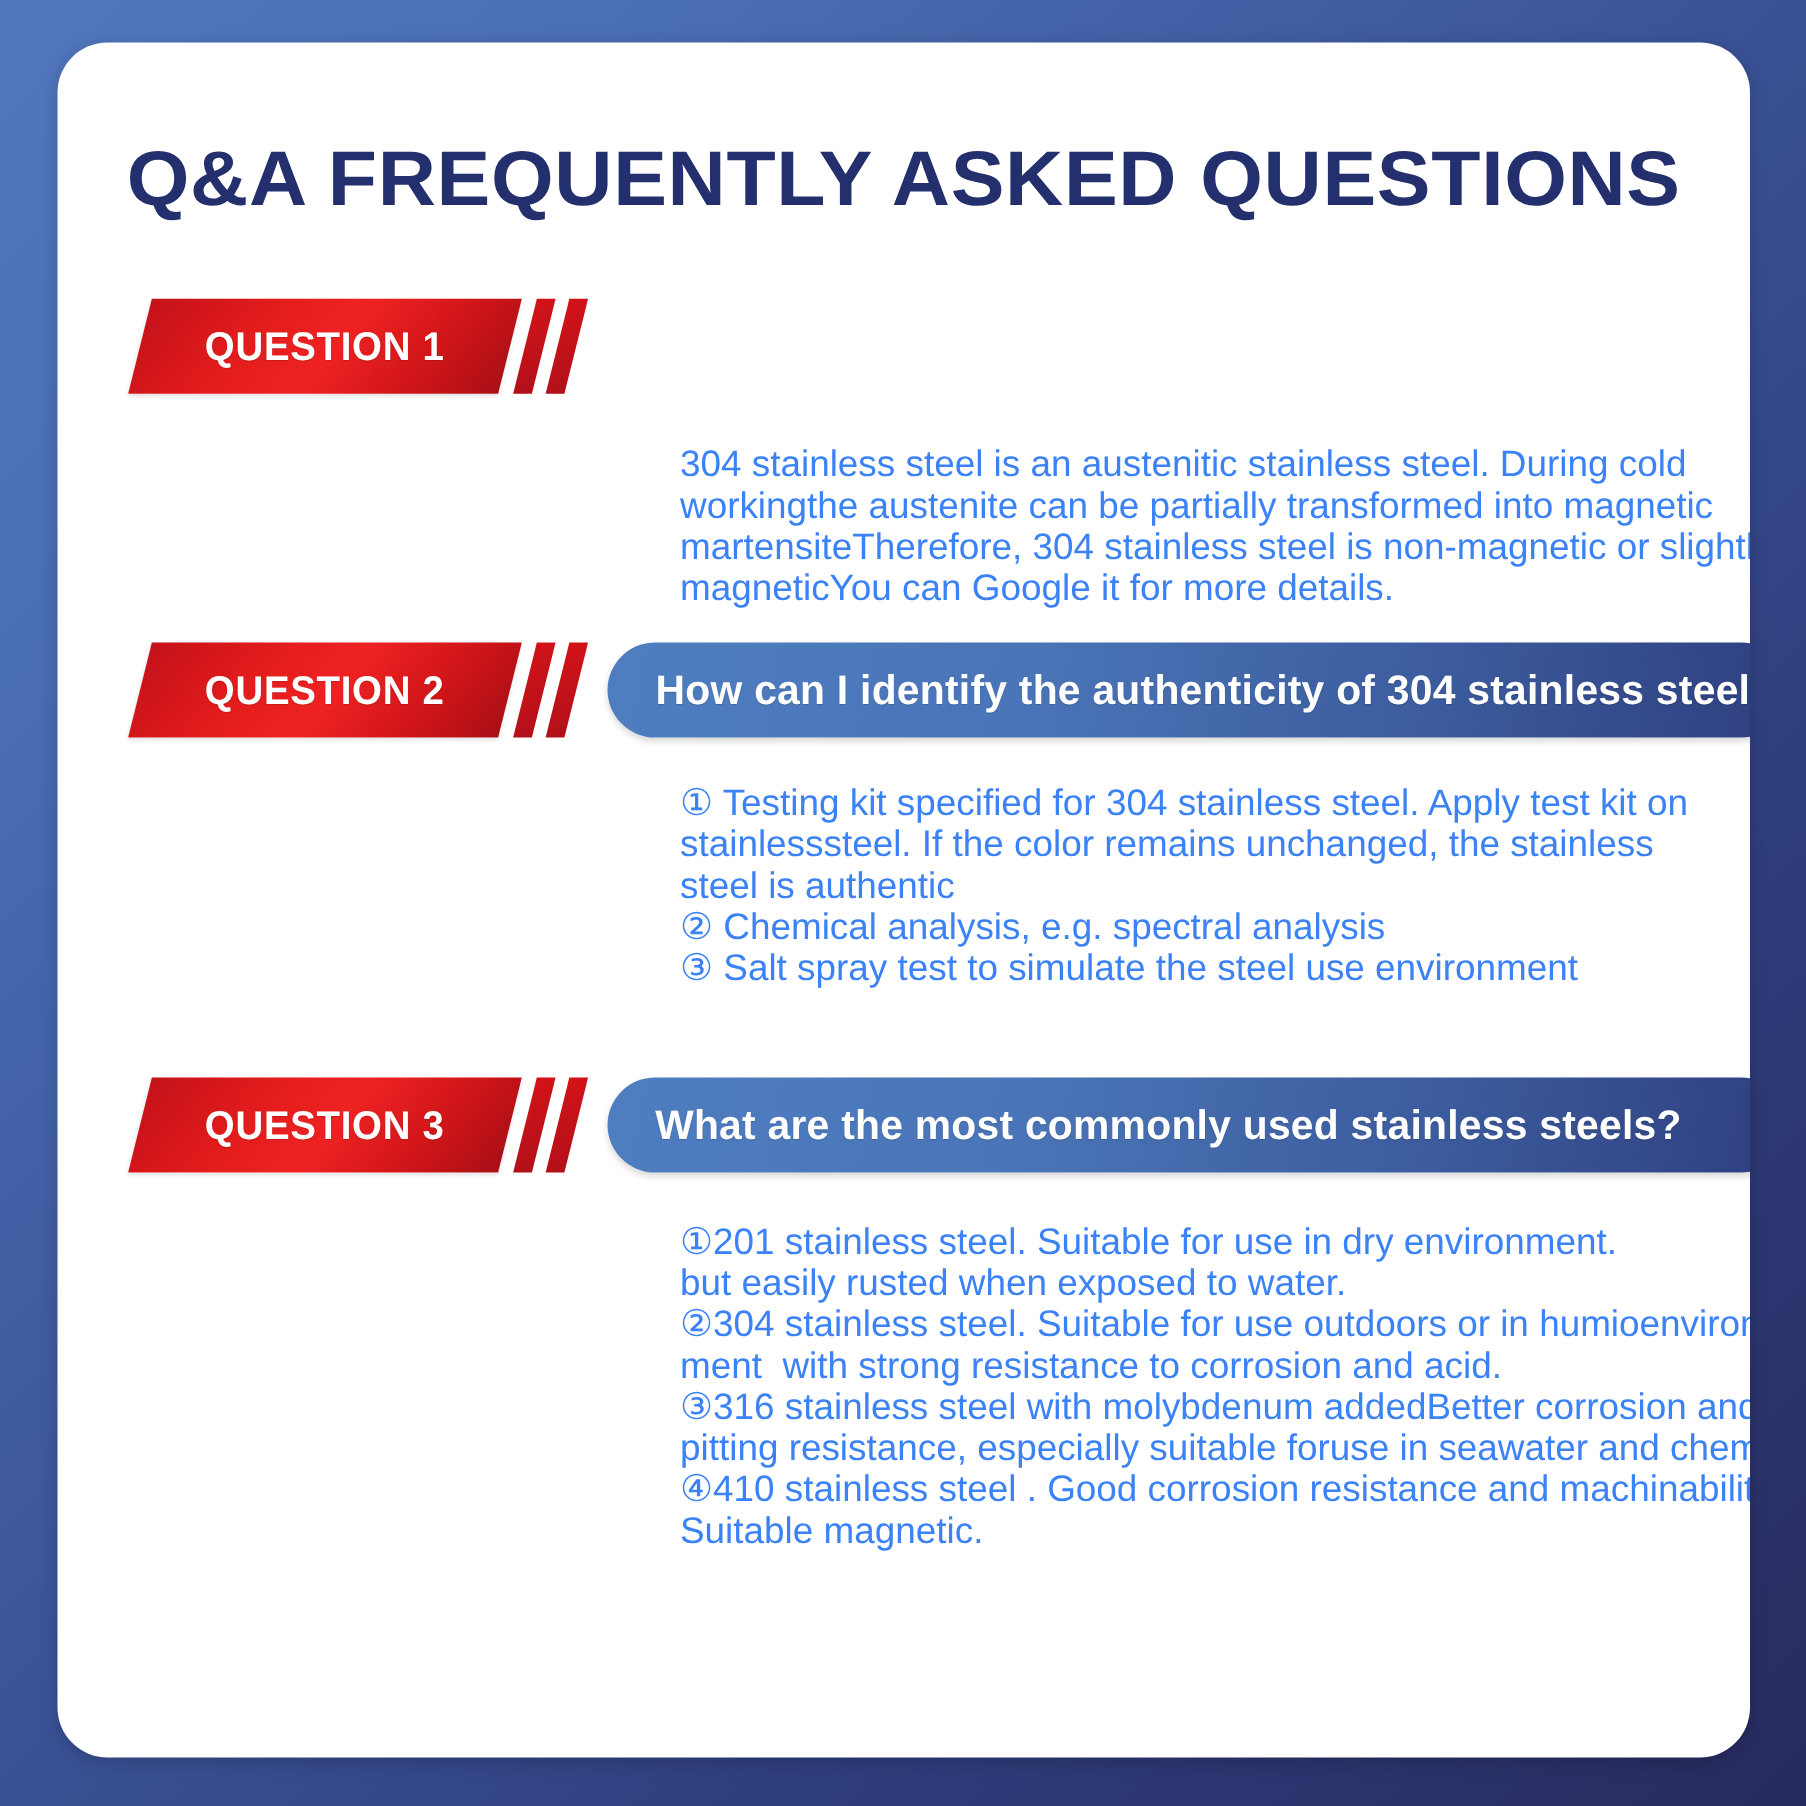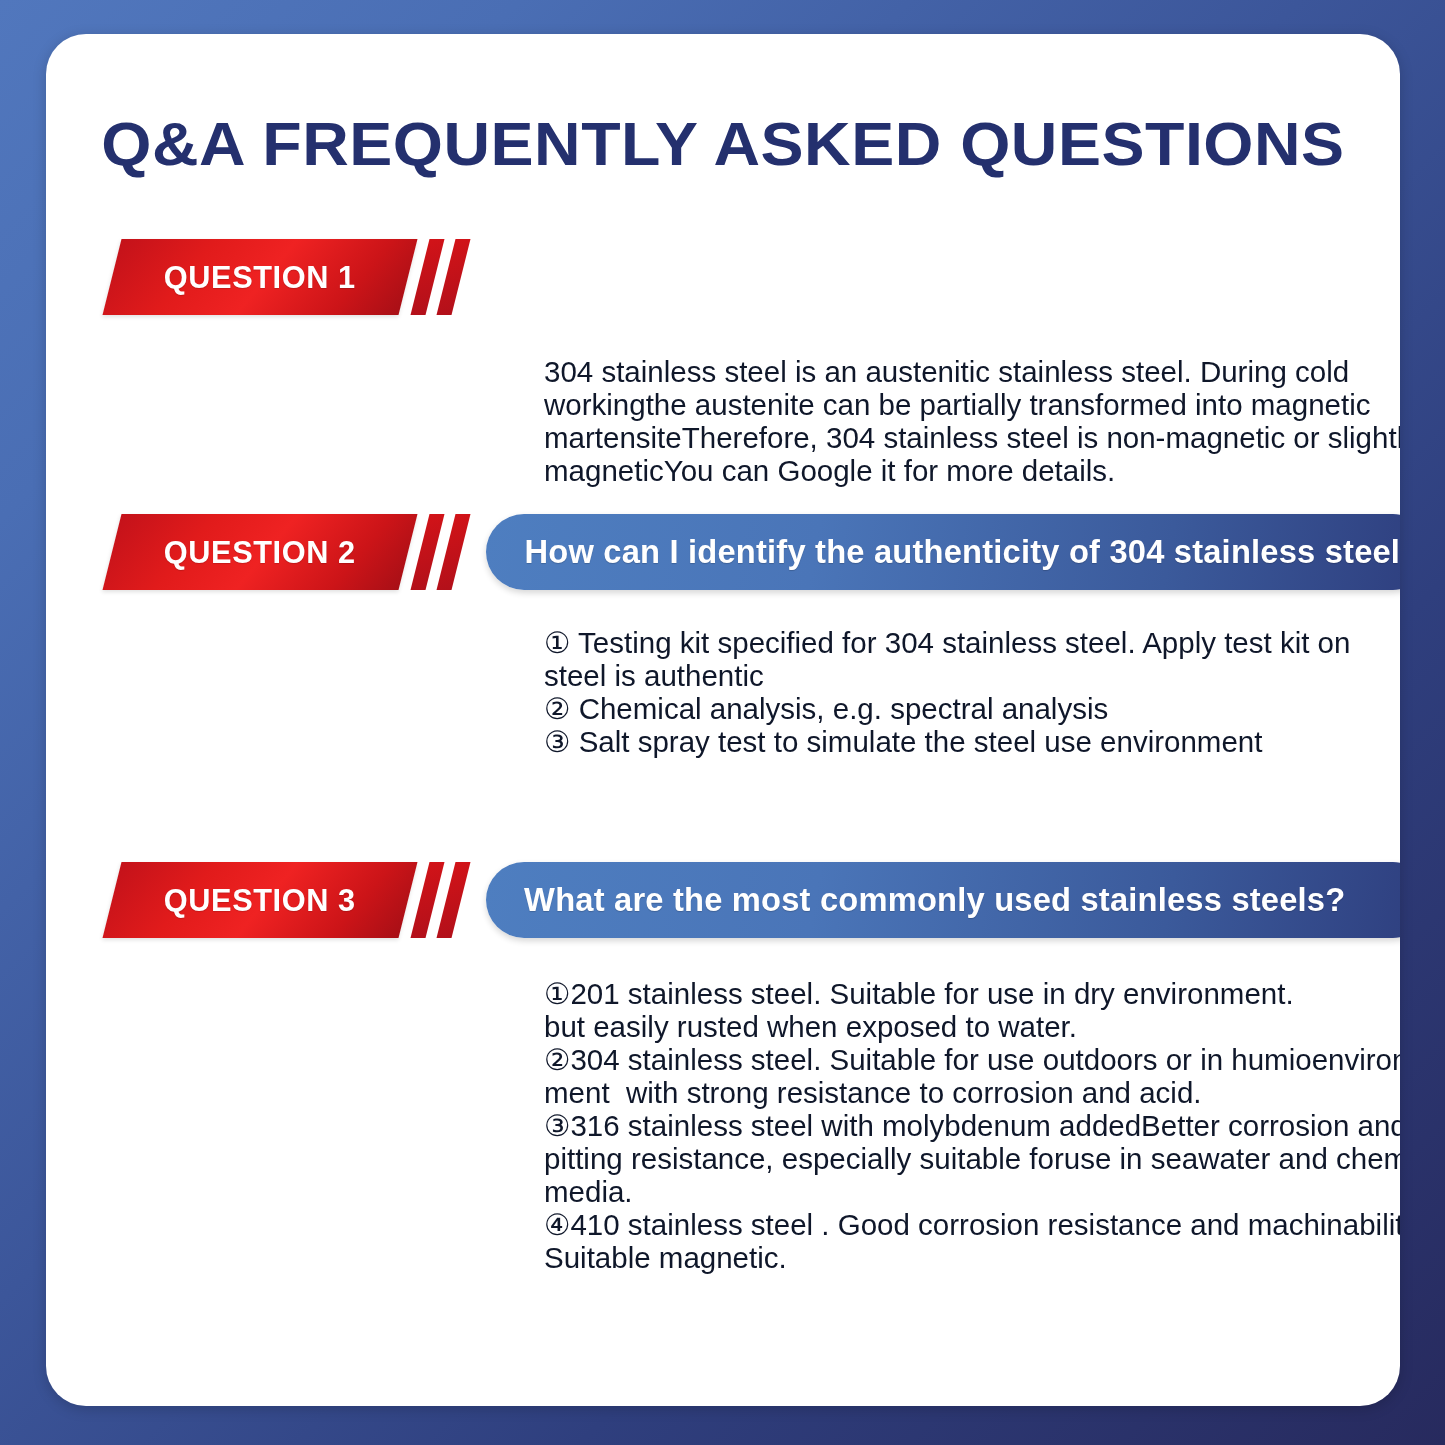--- a/index.html
+++ b/index.html
@@ -111,21 +111,21 @@
     white-space: nowrap;
     transform: scaleX(0.99);
     text-shadow: 0 1px 1px rgba(0,0,0,0.18);
   }
 
   
   .answers {
     position: absolute;
     left: 498px;
     right: 72px;
-    color: #0f172a;
+    color: #3b82f6;
     font-size: 29.5px;
     line-height: 1.12;
   }
   .para { margin-bottom: 0; }
   .para + .para { }
   .para .line { display: block; white-space: pre; }
 </style>
 </head>
 <body>
 
@@ -158,20 +158,21 @@
       </div>
       <div class="slash s1"></div>
       <div class="slash s2"></div>
       <div class="pill" style="width:945px;">
         <span class="pill-label">How can I identify the authenticity of 304 stainless steel?</span>
       </div>
     </div>
     <div class="answers" style="top:112px;">
       <div class="para">
         <span class="line">① Testing kit specified for 304 stainless steel. Apply test kit on</span>
+        <span class="line">stainlesssteel. If the color remains unchanged, the stainless</span>
         <span class="line">steel is authentic</span>
       </div>
       <div class="para">
         <span class="line">② Chemical analysis, e.g. spectral analysis</span>
       </div>
       <div class="para">
         <span class="line">③ Salt spray test to simulate the steel use environment</span>
       </div>
     </div>
   </div>
@@ -192,21 +193,20 @@
         <span class="line">①201 stainless steel. Suitable for use in dry environment.</span>
         <span class="line">but easily rusted when exposed to water.</span>
       </div>
       <div class="para">
         <span class="line">②304 stainless steel. Suitable for use outdoors or in humioenviron</span>
         <span class="line">ment  with strong resistance to corrosion and acid.</span>
       </div>
       <div class="para">
         <span class="line">③316 stainless steel with molybdenum addedBetter corrosion and</span>
         <span class="line">pitting resistance, especially suitable foruse in seawater and chemical</span>
-        <span class="line">media.</span>
       </div>
       <div class="para">
         <span class="line">④410 stainless steel . Good corrosion resistance and machinability</span>
         <span class="line">Suitable magnetic.</span>
       </div>
     </div>
   </div>
 
 </div>
 

